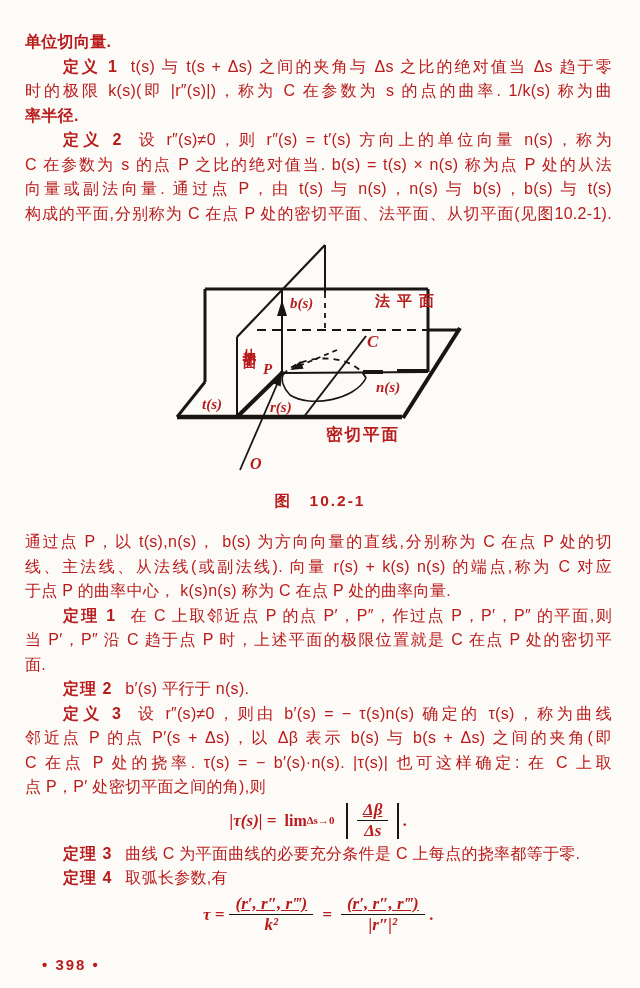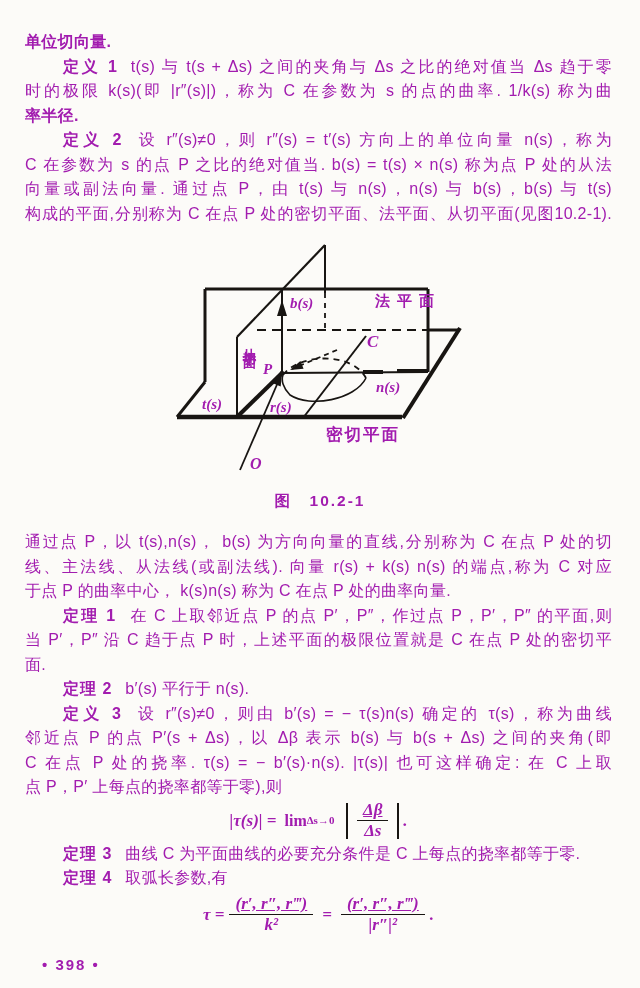--- a/index.html
+++ b/index.html
@@ -1,19 +1,19 @@
 <!DOCTYPE html>
 <html><head>
 <meta charset="utf-8">
 <style>
   html,body{margin:0;padding:0;}
   body{background:#e8e8e8;}
   #page{
     position:relative;width:640px;height:988px;margin:0 auto;
-    background:#fcfbf8;color:#a21caf;
+    background:#fcfbf8;color:#b91c1c;
     font-family:"Liberation Sans","DejaVu Sans",sans-serif;
     overflow:hidden;
   }
   #text-col{position:absolute;left:0;top:0;width:640px;}
   .block{padding-left:25px;padding-right:28px;}
   .line{
     height:24.5px;line-height:24.5px;font-size:16px;
     text-align:justify;text-align-last:justify;
     white-space:nowrap;overflow:hidden;letter-spacing:.3px;
   }
@@ -131,21 +131,21 @@
       <div class="line">通过点 P，以 t(s),n(s)， b(s) 为方向向量的直线,分别称为 C 在点 P 处的切</div>
       <div class="line">线、主法线、从法线(或副法线).  向量 r(s) + k(s) n(s) 的端点,称为 C 对应</div>
       <div class="line el">于点 P 的曲率中心， k(s)n(s) 称为 C 在点 P 处的曲率向量.</div>
       <div class="line ind"><span class="lbl">定理 1</span><span>在 C 上取邻近点 P 的点 P′，P″，作过点 P，P′，P″ 的平面,则</span></div>
       <div class="line">当 P′，P″ 沿 C 趋于点 P 时，上述平面的极限位置就是 C 在点 P 处的密切平</div>
       <div class="line el">面.</div>
       <div class="line ind el"><span class="lbl">定理 2</span><span>b′(s) 平行于 n(s).</span></div>
       <div class="line ind"><span class="lbl">定义 3</span><span>设 r″(s)≠0，则由 b′(s) = − τ(s)n(s) 确定的 τ(s)，称为曲线</span></div>
       <div class="line">邻近点 P 的点 P′(s + Δs)，以 Δβ 表示 b(s) 与 b(s + Δs) 之间的夹角(即</div>
       <div class="line">C 在点 P 处的挠率. τ(s) = − b′(s)·n(s).  |τ(s)| 也可这样确定: 在 C 上取</div>
-      <div class="line el">点 P，P′ 上每点的挠率都等于零),则</div>
+      <div class="line el">点 P，P′ 处密切平面之间的角),则</div>
 
       <div id="formula1" class="formula">
         <span>|τ(s)| =</span>
         <span class="limstack">
           <span class="ltop">lim</span>
           <span class="lbot">Δs→0</span>
         </span>
         <span class="tallbar"></span>
         <span class="frac">
           <span class="num">Δβ</span>

